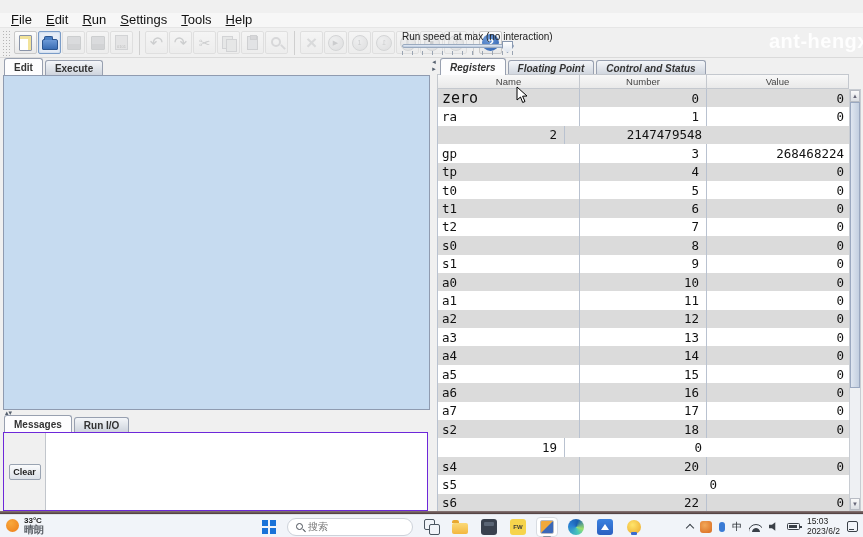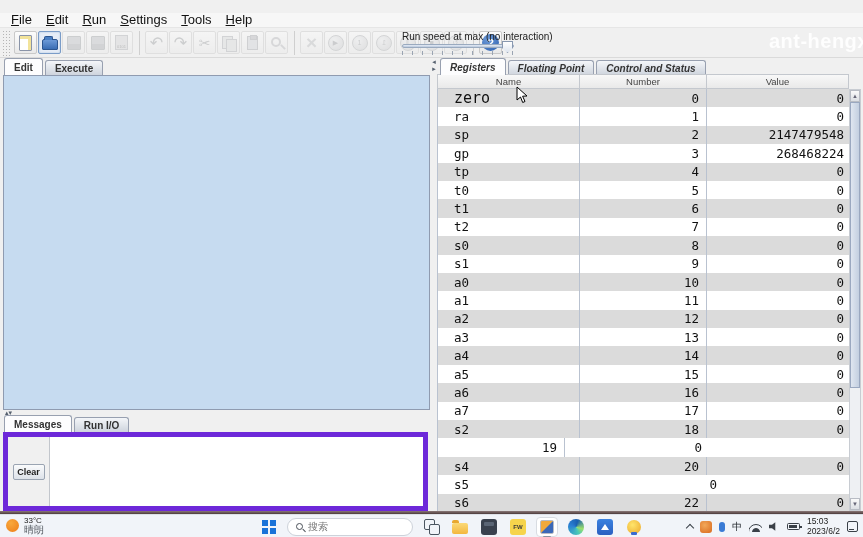--- a/index.html
+++ b/index.html
@@ -88,21 +88,21 @@
     font-size:10px; font-weight:bold; color:#333; display:flex; align-items:center; }
   .jtab.active { height:17px; background:#fdfdfe; position:relative; z-index:2; }
 
   
   .edit-tabs { left:4px; top:58px; }
   .edit-area { position:absolute; left:3px; top:75px; width:427px; height:335px;
     background:#c6dbf0; border:1px solid #8f9bb0; }
   .h-split { position:absolute; left:3px; top:410px; width:427px; height:5px; font-size:7px; color:#55606e; line-height:5px; padding-left:2px; }
   .msg-tabs { left:4px; top:415px; }
   .msg-area { position:absolute; left:3px; top:432px; width:425px; height:79px;
-    border:5px solid #6d28d9; background:#f0f0f0; display:flex; }
+    border:1px solid #6d28d9; background:#f0f0f0; display:flex; }
   .msg-side { width:41px; height:100%; display:flex; align-items:center; justify-content:center; }
   .clear-btn { width:32px; height:16px; font-size:9px; font-weight:bold; color:#222;
     border:1px solid #9aa4b2; border-radius:2px; background:linear-gradient(#fafbfc,#dde2e9);
     display:flex; align-items:center; justify-content:center; }
   .msg-text { flex:1; background:#fff; border-left:1px solid #c2c6cc; }
 
   
   .v-split { position:absolute; left:431px; top:58px; width:6px; height:453px; font-size:7px; color:#55606e;
     display:flex; flex-direction:column; align-items:center; line-height:7px; }
 
@@ -111,42 +111,42 @@
   .reg-header { position:absolute; left:437px; top:74px; width:412px; height:15px; display:flex;
     background:linear-gradient(#f8f8f8,#e9e9e9); border:1px solid #c4c8ce; font-size:9.5px; color:#444; }
   .reg-header .hc { display:flex; align-items:center; justify-content:center; border-right:1px solid #c4c8ce; }
   .hc.h-name { width:142px; } .hc.h-num { width:127px; } .hc.h-val { width:141px; border-right:none; }
   .reg-rows { position:absolute; left:437px; top:89px; width:412px; height:422px; overflow:hidden;
     background:#fff; border-left:1px solid #b9c2d0; }
   .reg-row { display:flex; height:18.4px; font-family:"DejaVu Sans Mono", monospace; font-size:12.5px;
     color:#111; background:#fff; }
   .reg-row:nth-child(odd) { background:#dbdbdb; }
   .rc { display:flex; align-items:center; border-right:1px solid #b9c2d0; overflow:hidden; }
-  .rc.name { width:142px; padding-left:16px; }
+  .rc.name { width:142px; padding-left:4px; }
   .rc.num { width:127px; justify-content:flex-end; padding-right:7px; }
   .rc.val { width:142px; justify-content:flex-end; padding-right:5px; border-right:none; }
   .reg-row:first-child .name { font-size:15px; }
   .vscroll { position:absolute; left:849px; top:89px; width:12px; height:422px;
     background:#eef0f3; border:1px solid #c8ccd2; }
   .sbtn { position:absolute; left:0; width:10px; height:12px; background:linear-gradient(#fafafa,#dcdfe4);
     border:1px solid #b8bcc4; font-size:6px; color:#667; display:flex; align-items:center; justify-content:center; }
   .sbtn.up { top:0; } .sbtn.down { bottom:0; }
   .sthumb { position:absolute; left:0; top:12px; width:10px; height:286px;
     background:linear-gradient(90deg,#dfe6f0,#c3cfe0); border:1px solid #9aa8c0; }
 
   
   .win-bottom { position:absolute; left:0; top:511px; width:863px; height:3px;
     background:linear-gradient(#8a7878,#4c3a3a); }
 
   
   .taskbar { position:absolute; left:0; top:514px; width:863px; height:23px;
     background:#f1f4f9; border-top:1px solid #dde1e8; }
   .weather { position:absolute; left:6px; top:1px; display:flex; align-items:center; gap:5px; }
   .sun { width:13px; height:13px; border-radius:50%; background:radial-gradient(circle at 38% 32%,#f8a83d,#ee7d18); }
-  .wtxt { display:flex; flex-direction:column; line-height:9px; }
+  .wtxt { display:flex; flex-direction:column; line-height:9px;font-weight:bold; }
   .wtemp { font-size:8px; color:#1c1c1c; } .wcond { font-size:10px; color:#5a5f66; }
   .tb-center { position:absolute; left:258px; top:0; height:23px; display:flex; align-items:center; gap:7px; }
   .start-ico { width:14px; height:14px; position:relative; }
   .start-ico::before { content:""; position:absolute; left:0; top:0; width:6px; height:6px; background:#1a72d8;
     box-shadow:8px 0 0 #1a72d8, 0 8px 0 #1a72d8, 8px 8px 0 #1a72d8; }
   .search-pill { width:126px; height:18px; border-radius:9px; background:#fff; border:1px solid #cdd2da;
     display:flex; align-items:center; padding:0 8px; gap:5px; }
   .mag { width:7px; height:7px; border:1.4px solid #4a5058; border-radius:50%; position:relative; flex:none; }
   .mag::after { content:""; position:absolute; left:5px; top:6px; width:4px; height:1.4px; background:#4a5058; transform:rotate(45deg); }
   .search-pill input { border:none; outline:none; width:90px; font-size:10px; color:#333; background:transparent;
@@ -319,21 +319,20 @@
         <div class="rc name">zero</div>
         <div class="rc num">0</div>
         <div class="rc val">0</div>
       </div>
       <div class="reg-row">
         <div class="rc name">ra</div>
         <div class="rc num">1</div>
         <div class="rc val">0</div>
       </div>
       <div class="reg-row">
-        <div class="rc name">sp</div>
         <div class="rc num">2</div>
         <div class="rc val">2147479548</div>
       </div>
       <div class="reg-row">
         <div class="rc name">gp</div>
         <div class="rc num">3</div>
         <div class="rc val">268468224</div>
       </div>
       <div class="reg-row">
         <div class="rc name">tp</div>

